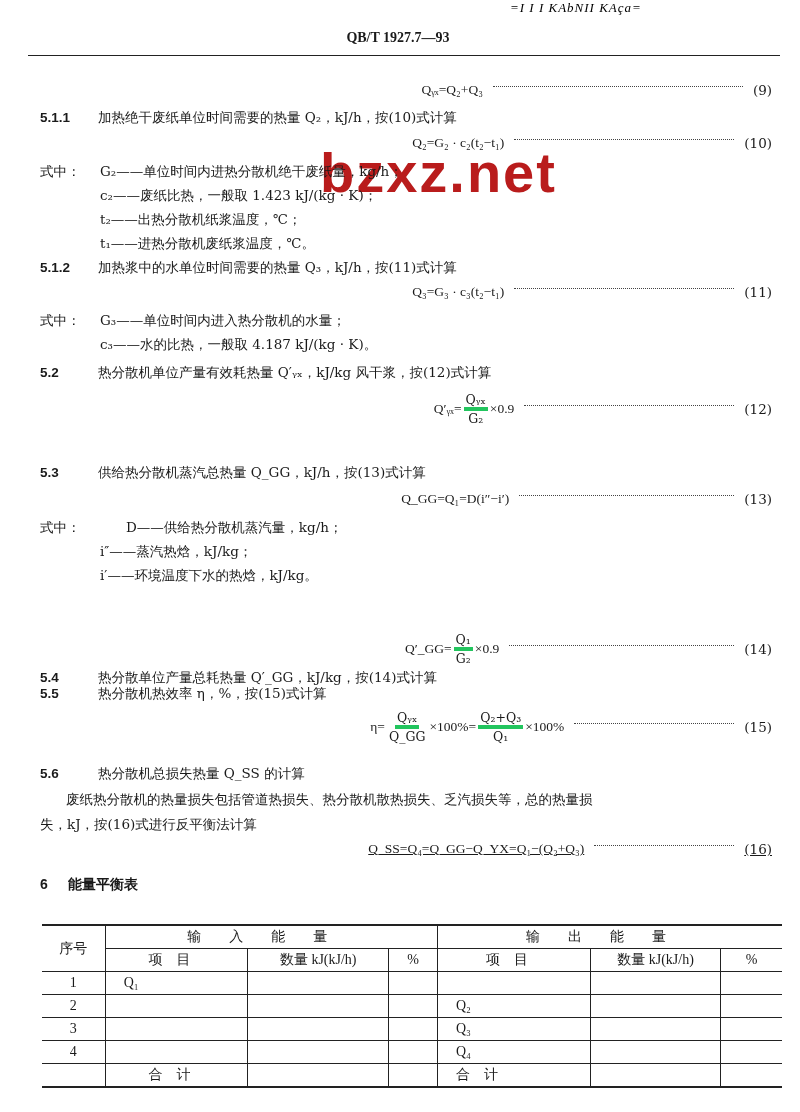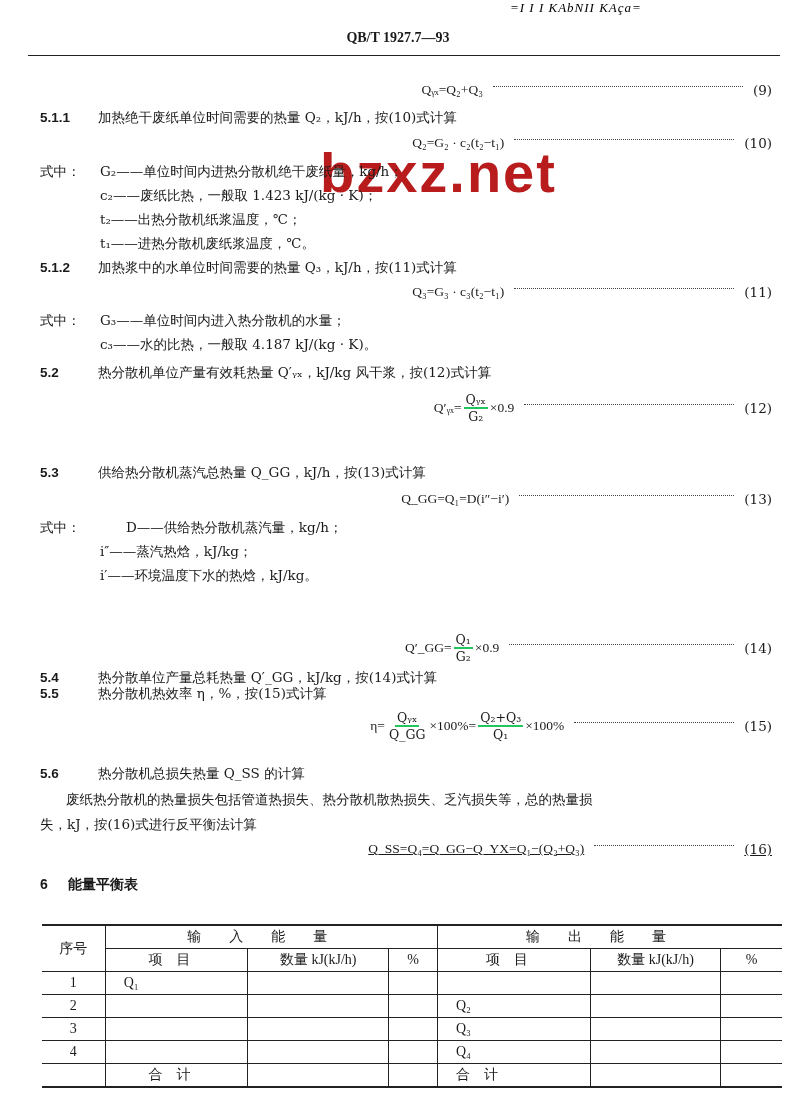--- a/index.html
+++ b/index.html
@@ -9,21 +9,21 @@
   .wm-top{left:510px;top:0;font-size:13px;color:#000000;letter-spacing:1px;font-family:"Liberation Serif",serif;font-style:italic;}
   .std{left:0;width:796px;top:30px;text-align:center;font-size:14px;font-weight:bold;font-family:"Liberation Serif",serif;}
   .rule{left:28px;width:752px;top:55px;height:0;border-top:1.5px solid #222;}
   .watermark{left:320px;top:140px;font-size:56px;font-weight:bold;color:#b91c1c;font-family:"Liberation Sans",sans-serif;letter-spacing:2px;}
   .para{font-size:13.5px;line-height:18px;white-space:nowrap;}
   .sec{font-weight:bold;font-family:"Liberation Sans",sans-serif;display:inline-block;width:58px;}
   .formula{right:28px;font-size:13.5px;display:flex;align-items:center;white-space:nowrap;}
   .dots{display:inline-block;border-bottom:1.5px dotted #444;margin:0 10px;transform:translateY(-4px);}
   .eqn{font-family:"Liberation Serif",serif;}
   .frac{display:inline-flex;flex-direction:column;align-items:center;vertical-align:middle;margin:0 2px;font-size:12.5px;}
-  .frac .num{border-bottom:2px solid #22c55e;padding:0 2px;}
+  .frac .num{border-bottom:4px solid #22c55e;padding:0 2px;}
   .frac .den{padding:0 2px;}
   .sec6{left:40px;top:876px;font-size:14px;font-weight:bold;font-family:"Liberation Sans",sans-serif;}
   table.bal{position:absolute;left:42px;top:924px;width:740px;border-collapse:collapse;font-size:14px;}
   table.bal td{border:1px solid #222;height:22px;padding:0 4px;text-align:center;font-family:"Liberation Serif",serif;}
   table.bal tr:first-child td{border-top:2px solid #222;}
   table.bal tr:last-child td{border-bottom:2px solid #222;}
   table.bal td.nl{border-left:none;}
   table.bal td.nr{border-right:none;}
   table.bal td.left{text-align:left;padding-left:18px;}
   .spc{letter-spacing:28px;}

